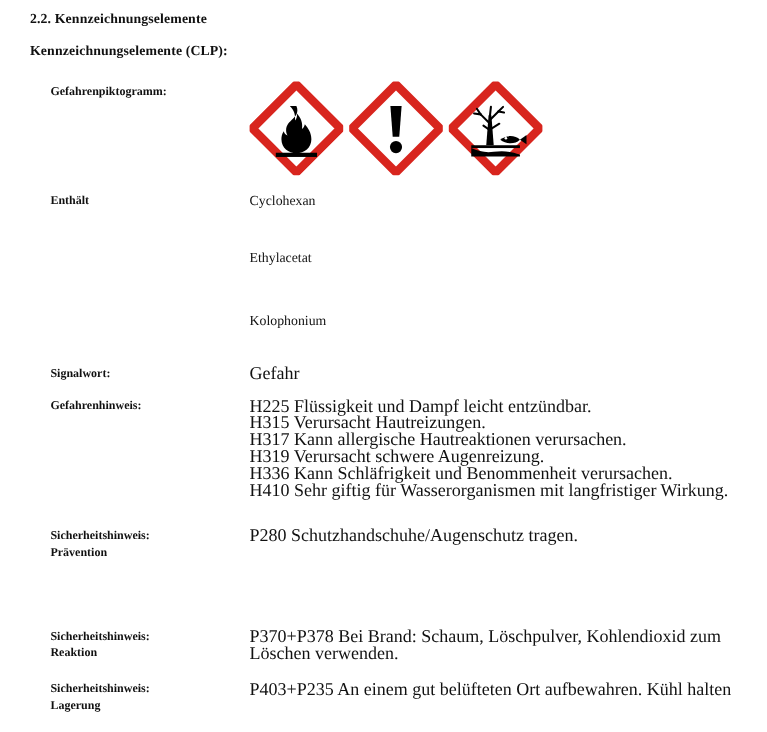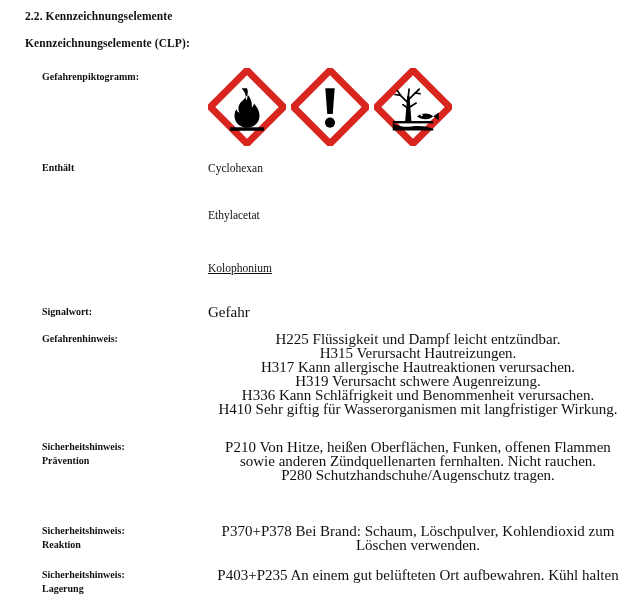--- a/index.html
+++ b/index.html
@@ -54,21 +54,20 @@
     position: absolute;
     left: 208px;
     top: 0;
     width: 420px;
     font-size: 15px;
     line-height: 14px;
   }
   .value .line {
     display: block;
     white-space: normal;
-    text-align: center;
   }
 
   
   .pictograms {
     position: absolute;
     left: 208px;
     top: 68px;
     display: flex;
     gap: 5px;
   }
@@ -168,21 +167,21 @@
         <circle cx="61" cy="60.5" r="1.4" fill="#ffffff" stroke="none"></circle>
       </g>
     </svg>
   </div>
 
   <div class="row" id="row-enthaelt">
     <div class="label">Enthält</div>
   </div>
   <div class="ing" style="top:161px;">Cyclohexan</div>
   <div class="ing" style="top:208px;">Ethylacetat</div>
-  <div class="ing" style="top:261px;text-decoration:underline;">Kolophonium</div>
+  <div class="ing" style="top:261px;">Kolophonium</div>
 
   <div class="row" id="row-signal">
     <div class="label">Signalwort:</div>
     <div class="value">Gefahr</div>
   </div>
 
   <div class="row" id="row-hazard">
     <div class="label">Gefahrenhinweis:</div>
     <div class="value">
       <span class="line">H225 Flüssigkeit und Dampf leicht entzündbar.</span>
@@ -191,21 +190,20 @@
       <span class="line">H319 Verursacht schwere Augenreizung.</span>
       <span class="line">H336 Kann Schläfrigkeit und Benommenheit verursachen.</span>
       <span class="line">H410 Sehr giftig für Wasserorganismen mit langfristiger Wirkung.</span>
     </div>
   </div>
 
   <div class="row" id="row-prevent">
     <div class="label">Sicherheitshinweis:
 Prävention</div>
     <div class="value">
-      <span class="line">P210 Von Hitze, heißen Oberflächen, Funken, offenen Flammen sowie anderen Zündquellenarten fernhalten. Nicht rauchen.</span>
       <span class="line">P280 Schutzhandschuhe/Augenschutz tragen.</span>
     </div>
   </div>
 
   <div class="row" id="row-reaction">
     <div class="label">Sicherheitshinweis:
 Reaktion</div>
     <div class="value">
       <span class="line">P370+P378 Bei Brand: Schaum, Löschpulver, Kohlendioxid zum Löschen verwenden.</span>
     </div>

